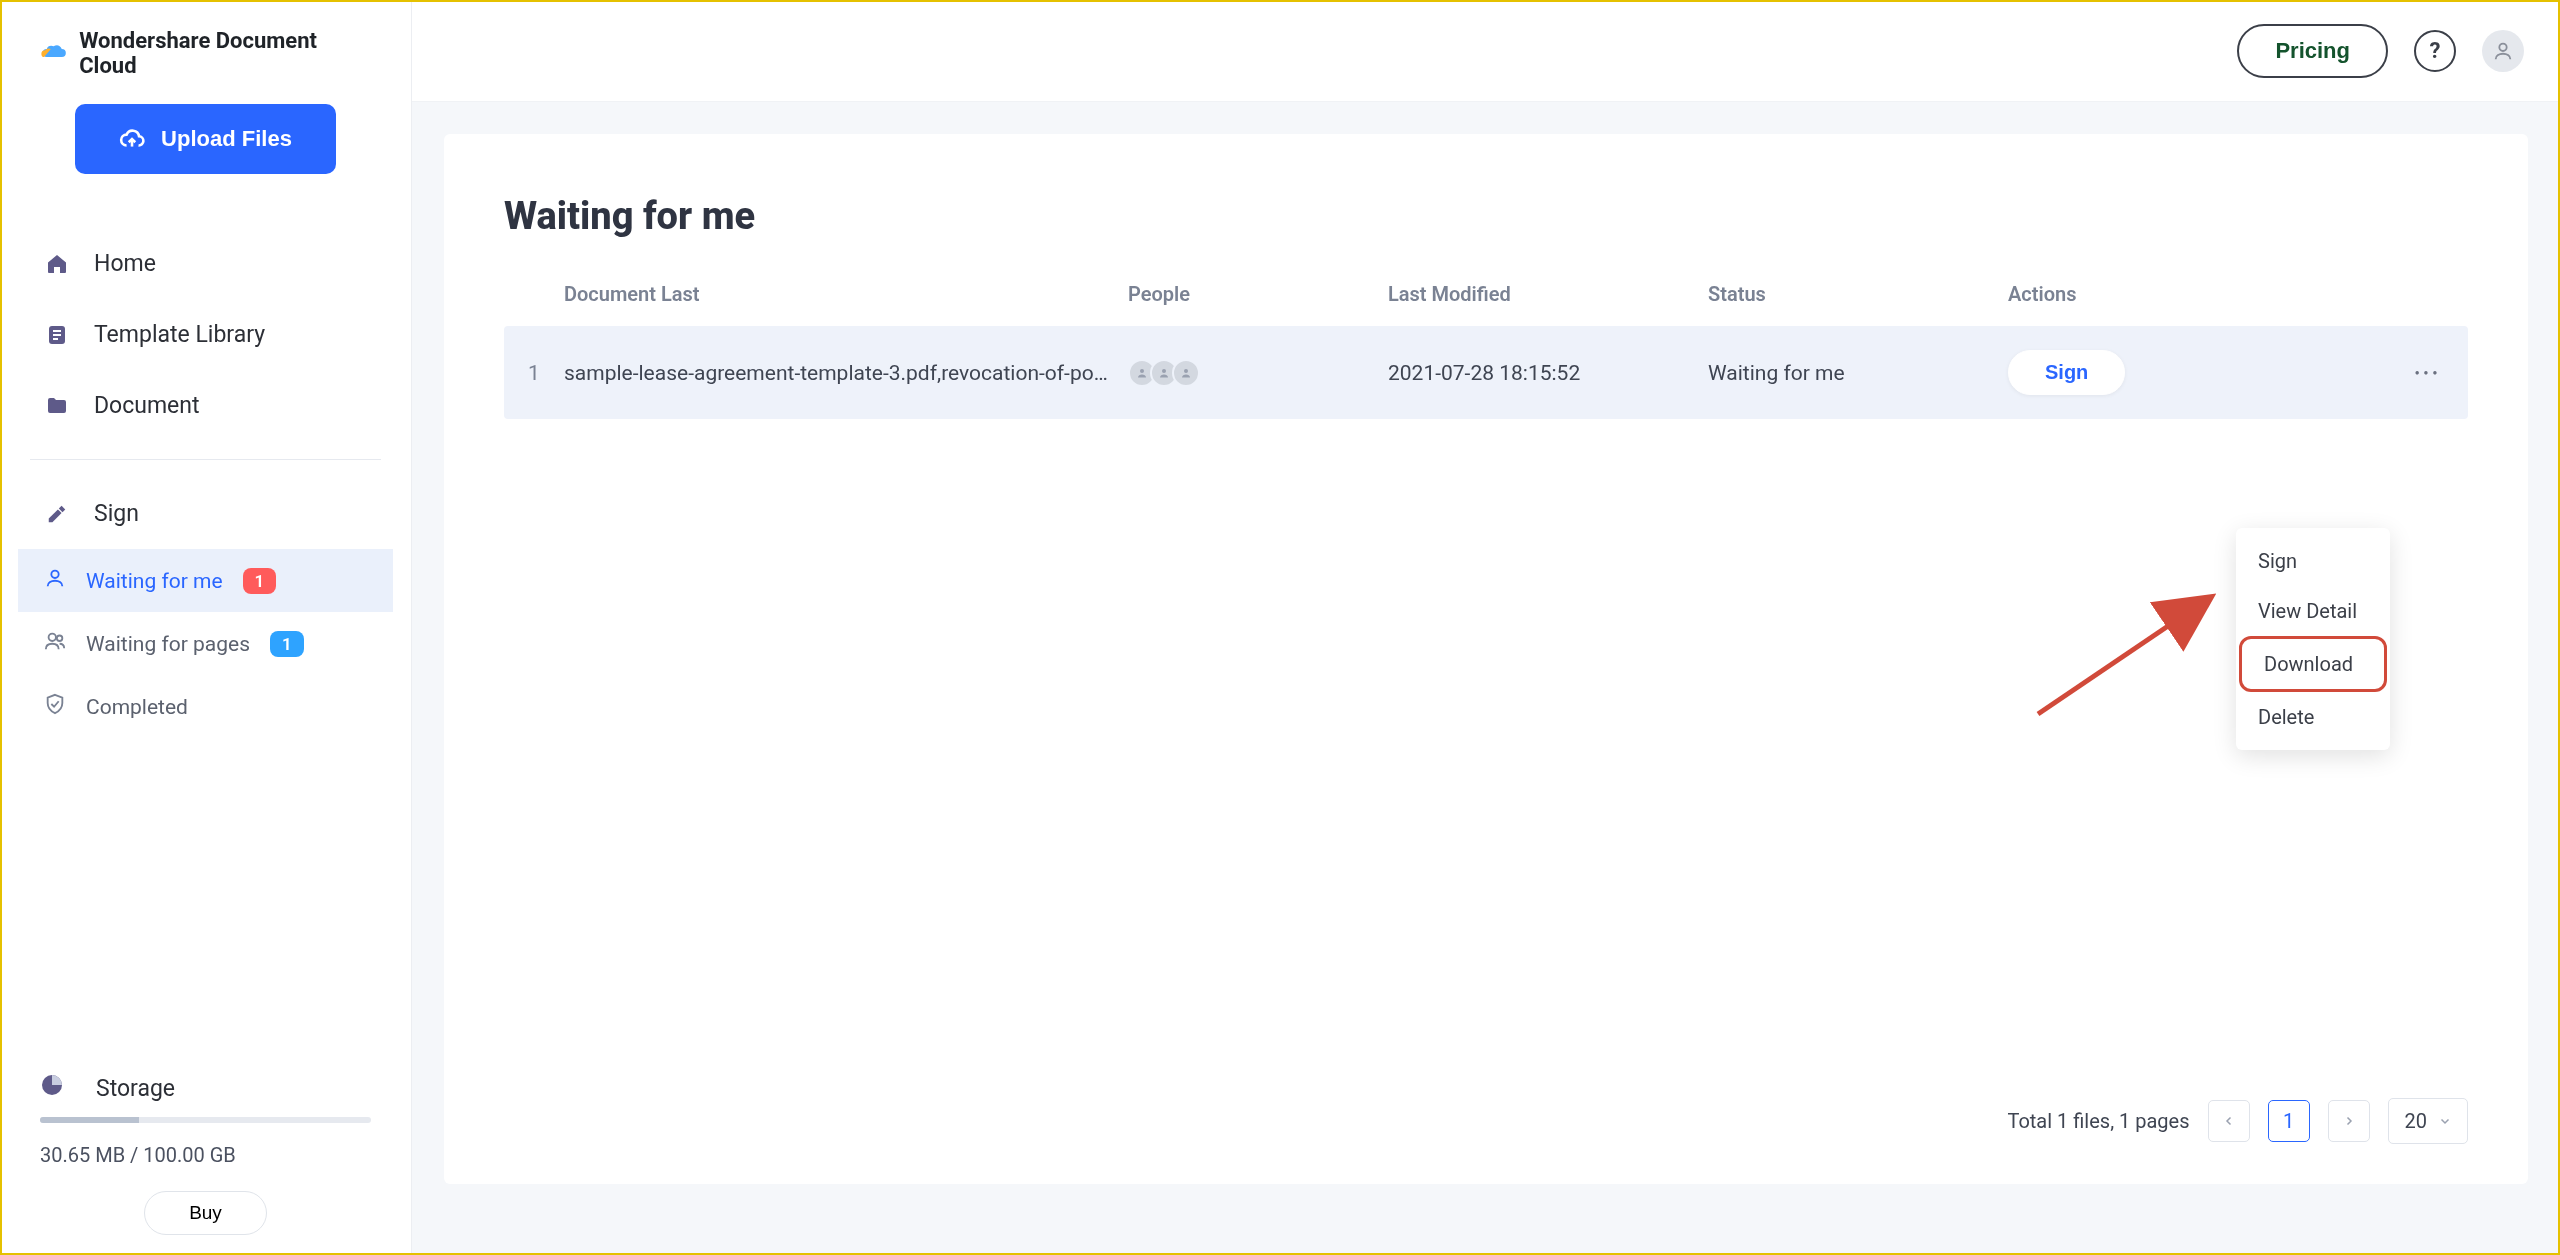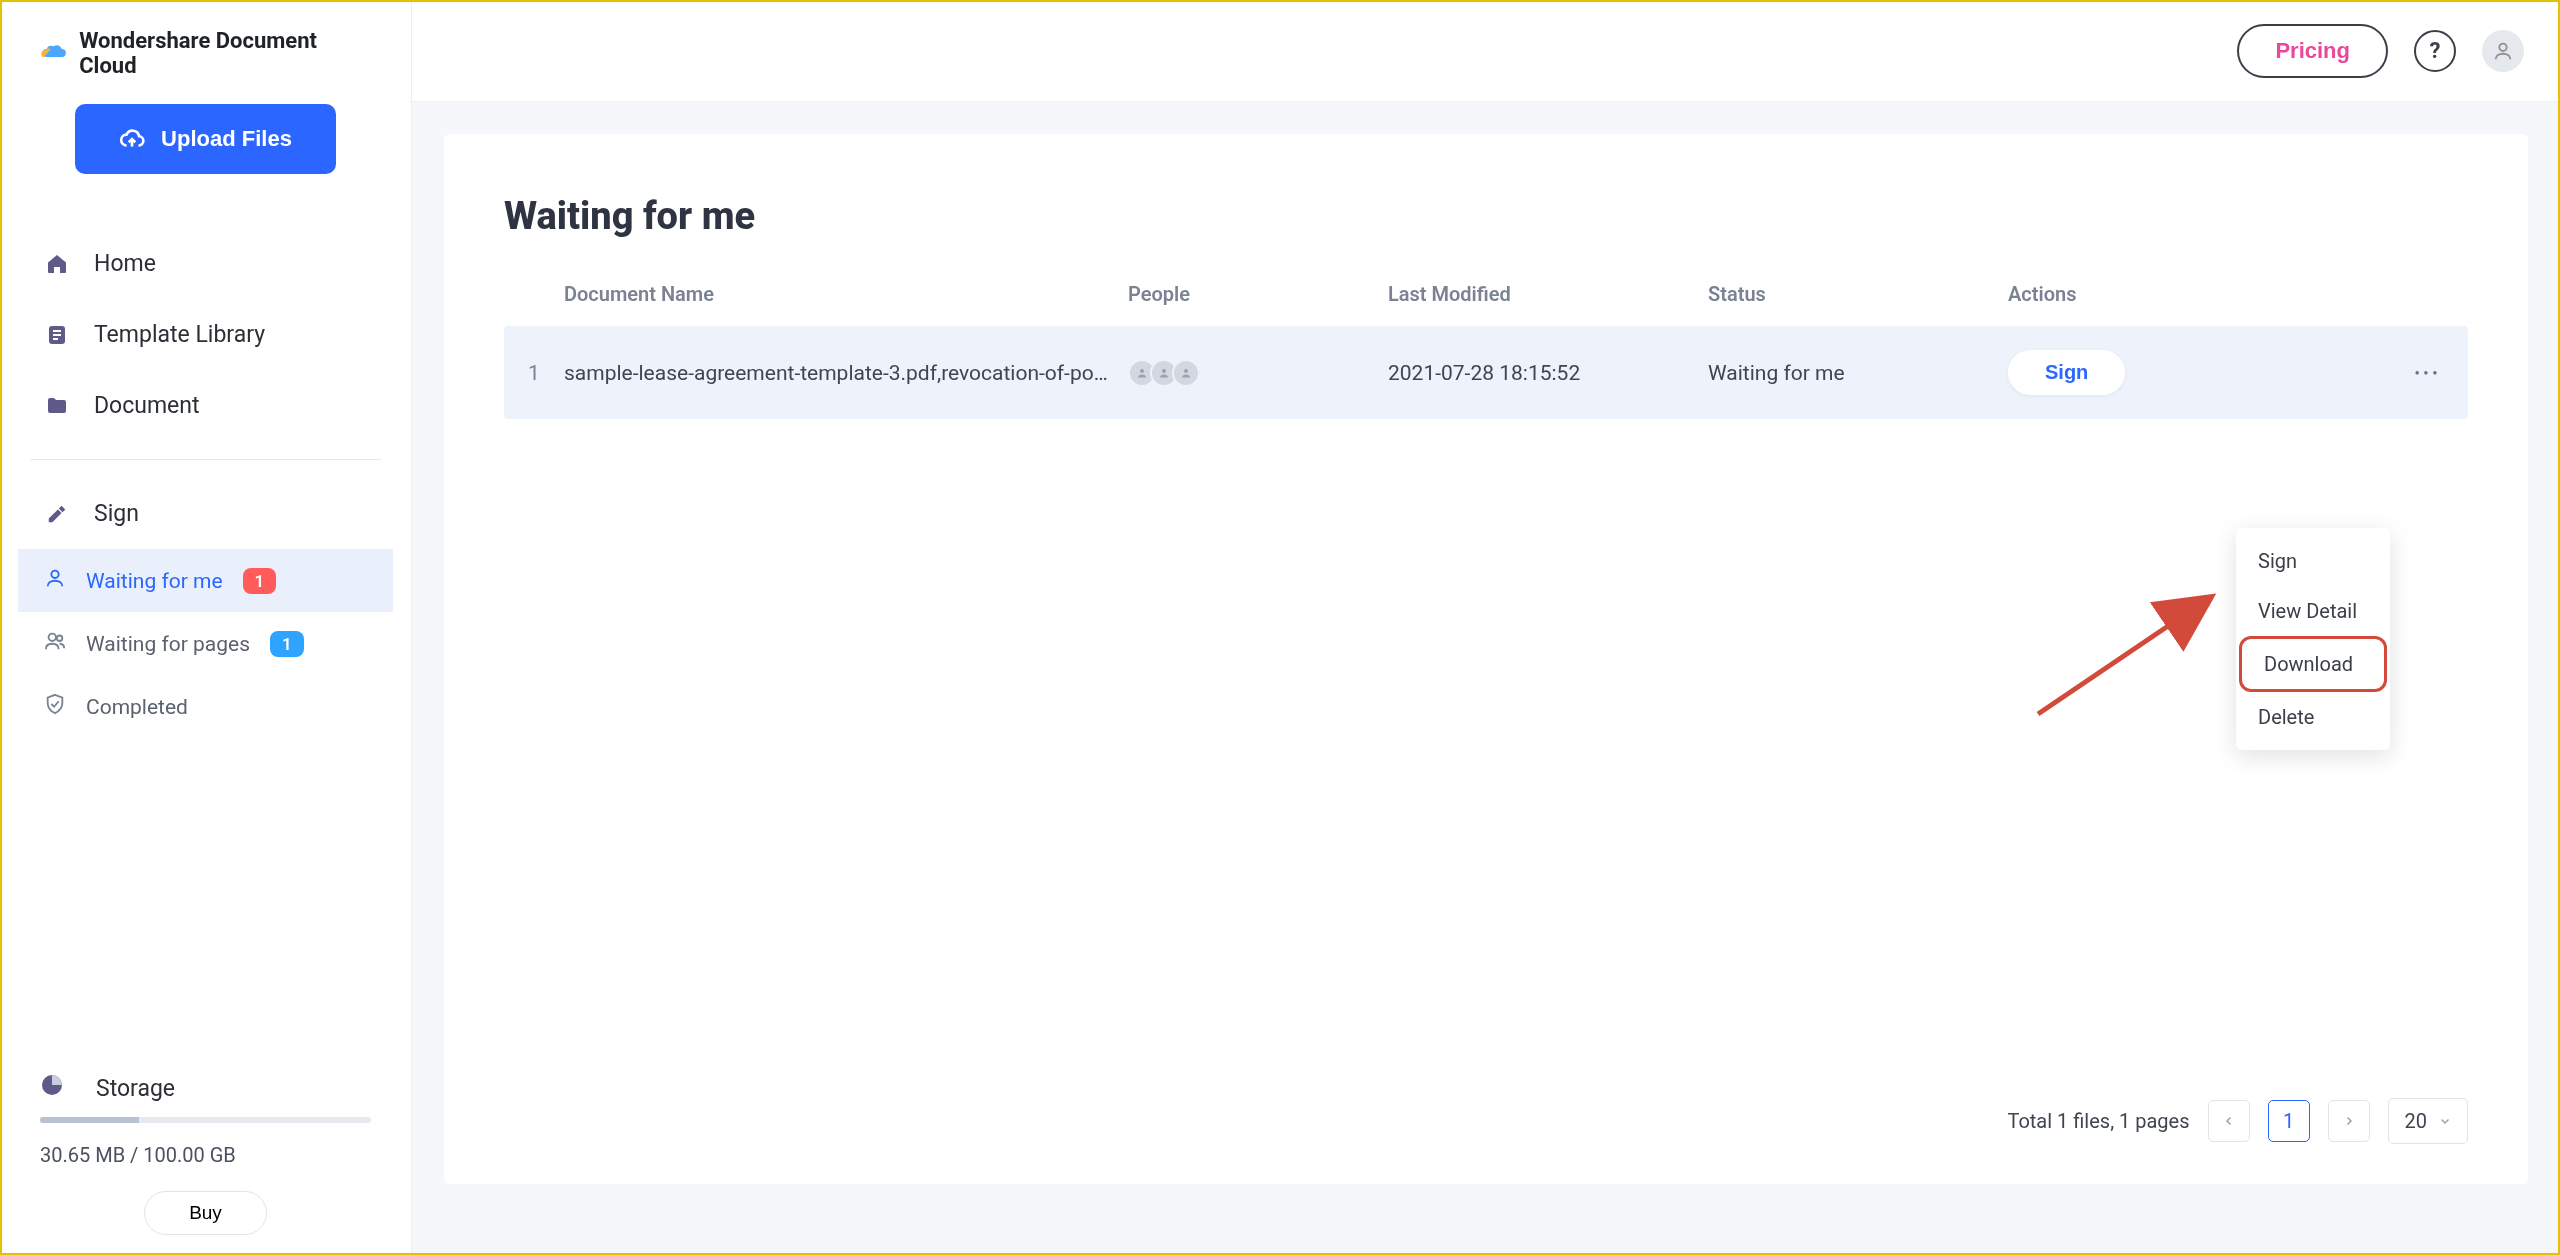--- a/index.html
+++ b/index.html
@@ -163,21 +163,21 @@
   border-bottom: 1px solid #f0f2f5;
   background: #fff;
 }
 .pricing-btn {
   background: #fff;
   border: 2px solid #3b3f48;
   border-radius: 28px;
   padding: 12px 36px;
   font-size: 22px;
   font-weight: 700;
-  color: #ec4899;
+  color: #14532d;
   cursor: pointer;
 }
 .icon-circ {
   width: 42px; height: 42px;
   border-radius: 50%;
   display: flex; align-items: center; justify-content: center;
   cursor: pointer;
 }
 .help-ic { border: 2px solid #3b3f48; color:#3b3f48; font-size:22px; font-weight:700; }
 .avatar-ic { background: #e5e8ed; }
@@ -437,21 +437,21 @@
           </svg>
       </div>
     </div>
 
     <div class="content-wrap">
       <div class="panel">
         <h1 class="page-title">Waiting for me</h1>
 
         <div class="table-head">
           <div></div>
-          <div>Document Name</div>
+          <div>Document Last</div>
           <div>People</div>
           <div>Last Modified</div>
           <div>Status</div>
           <div>Actions</div>
           <div></div>
         </div>
 
         <div class="table-row">
           <div class="idx">1</div>
           <div class="docname">sample-lease-agreement-template-3.pdf,revocation-of-power-of-attorney-form-3.p...</div>

